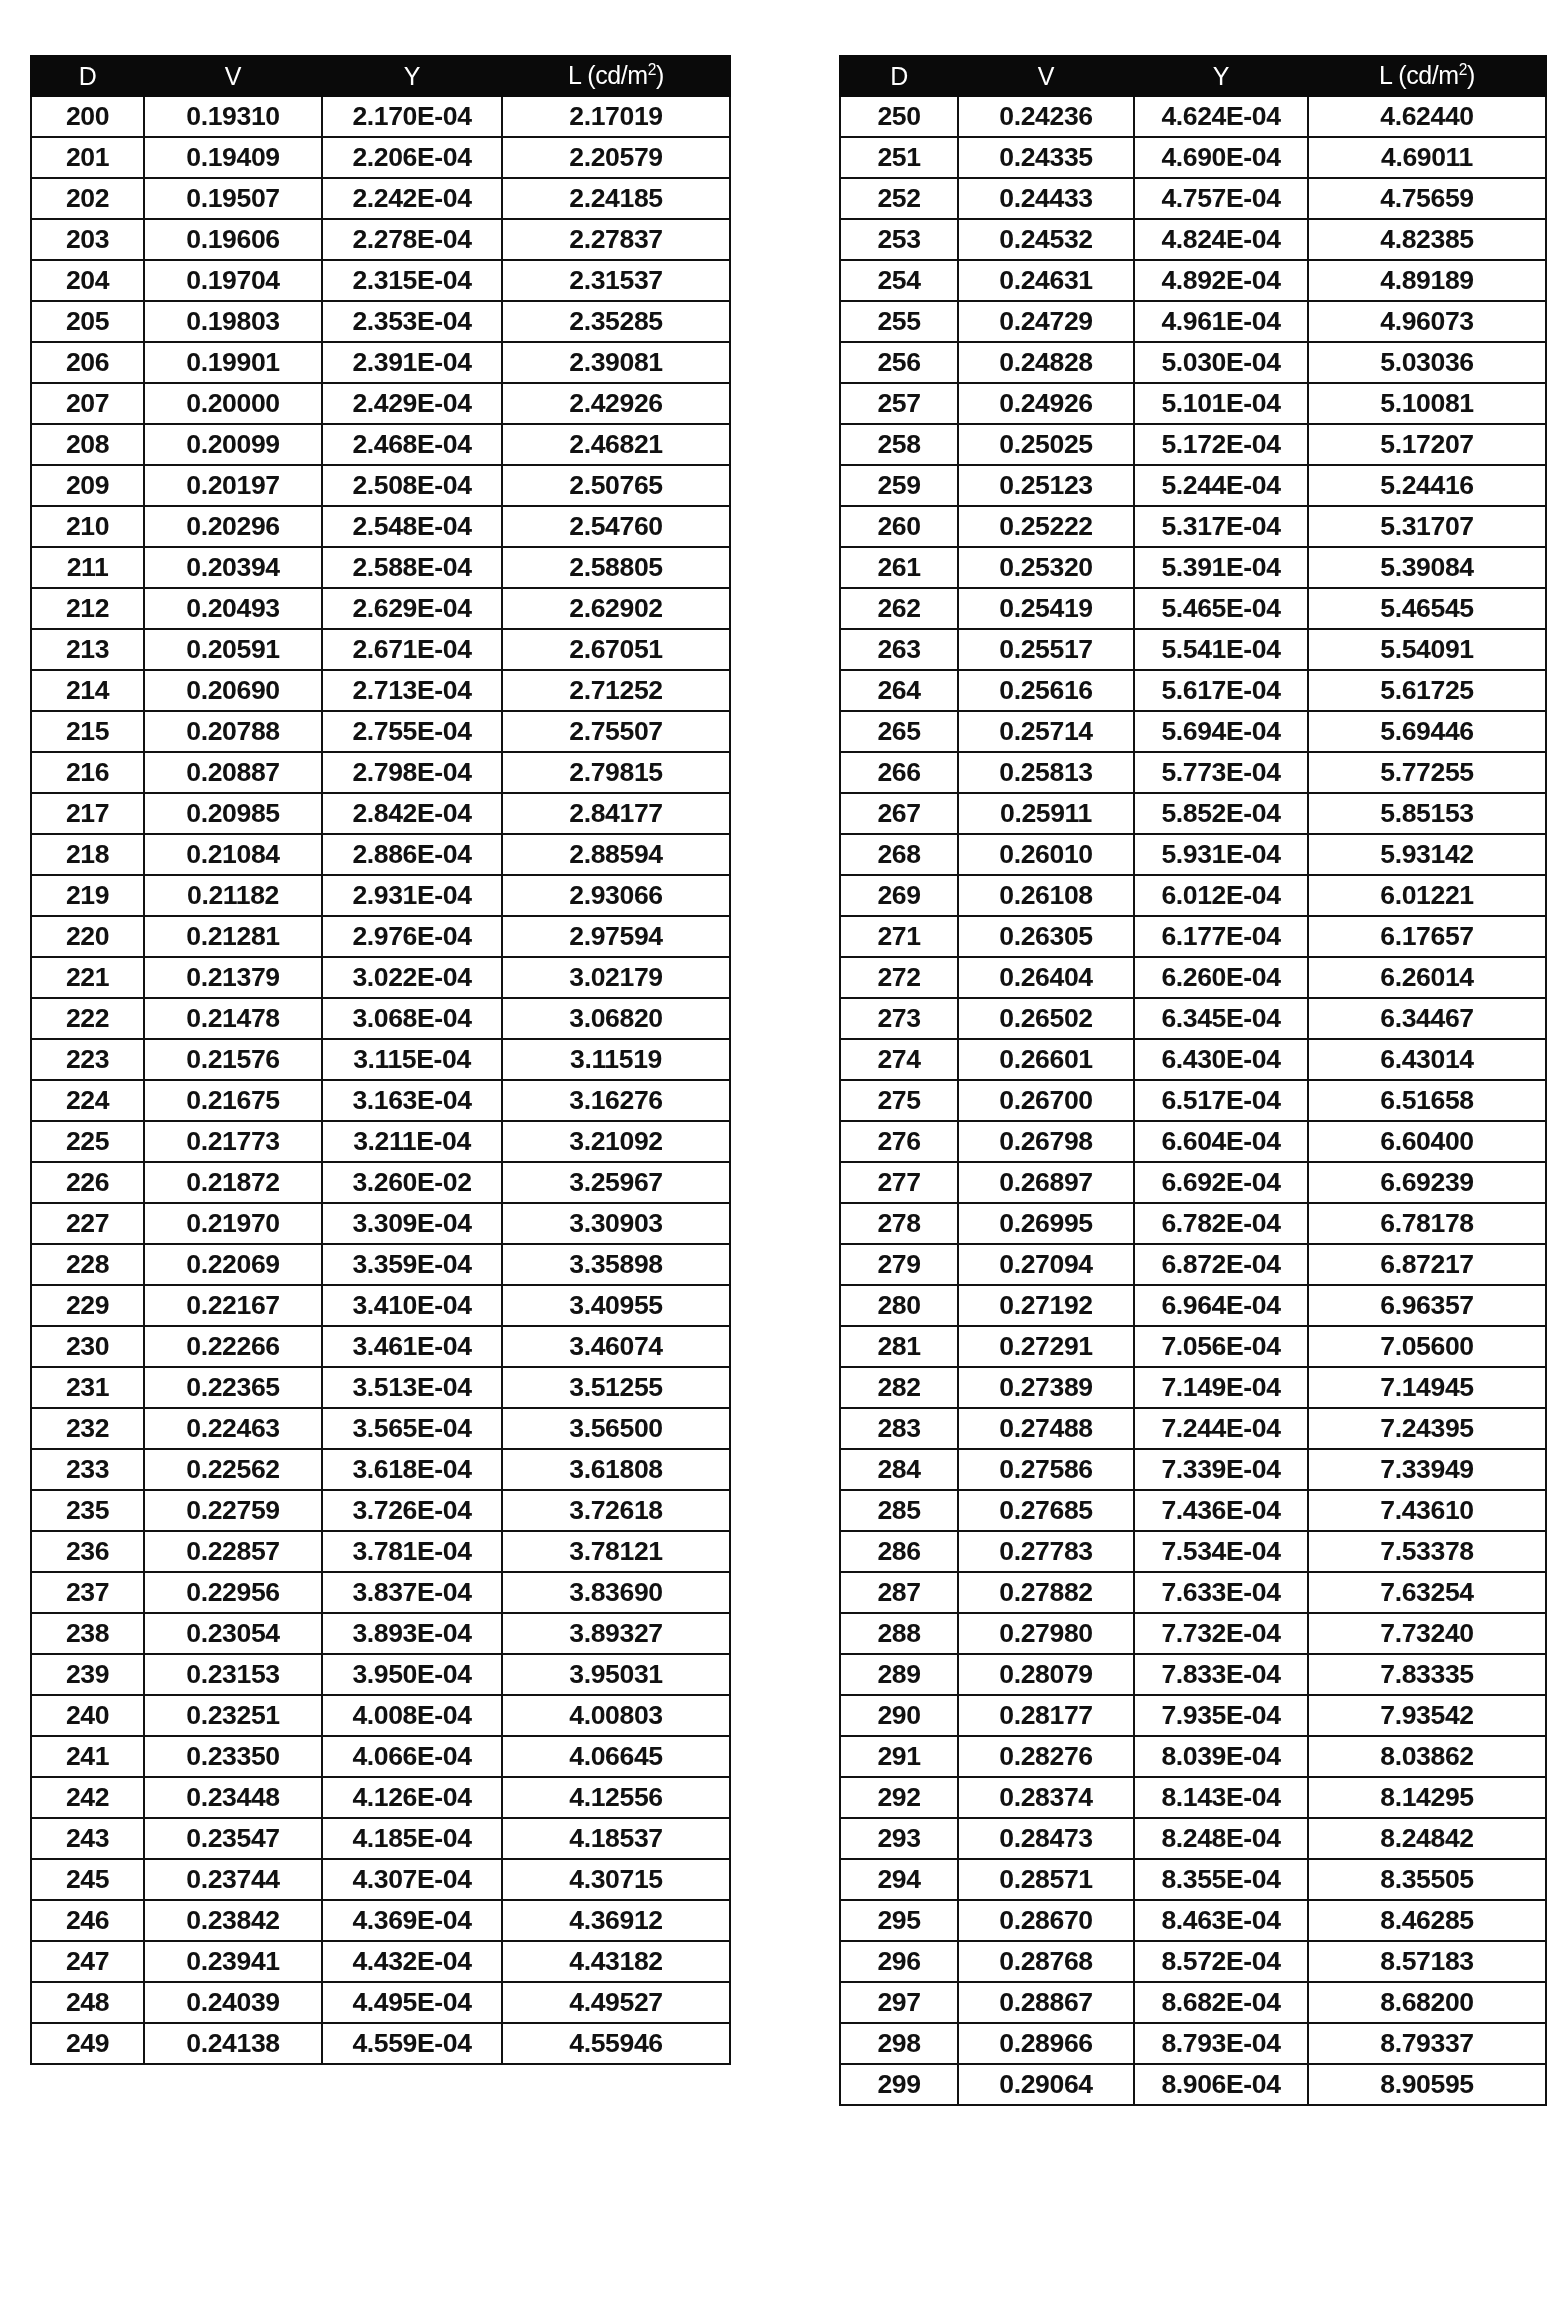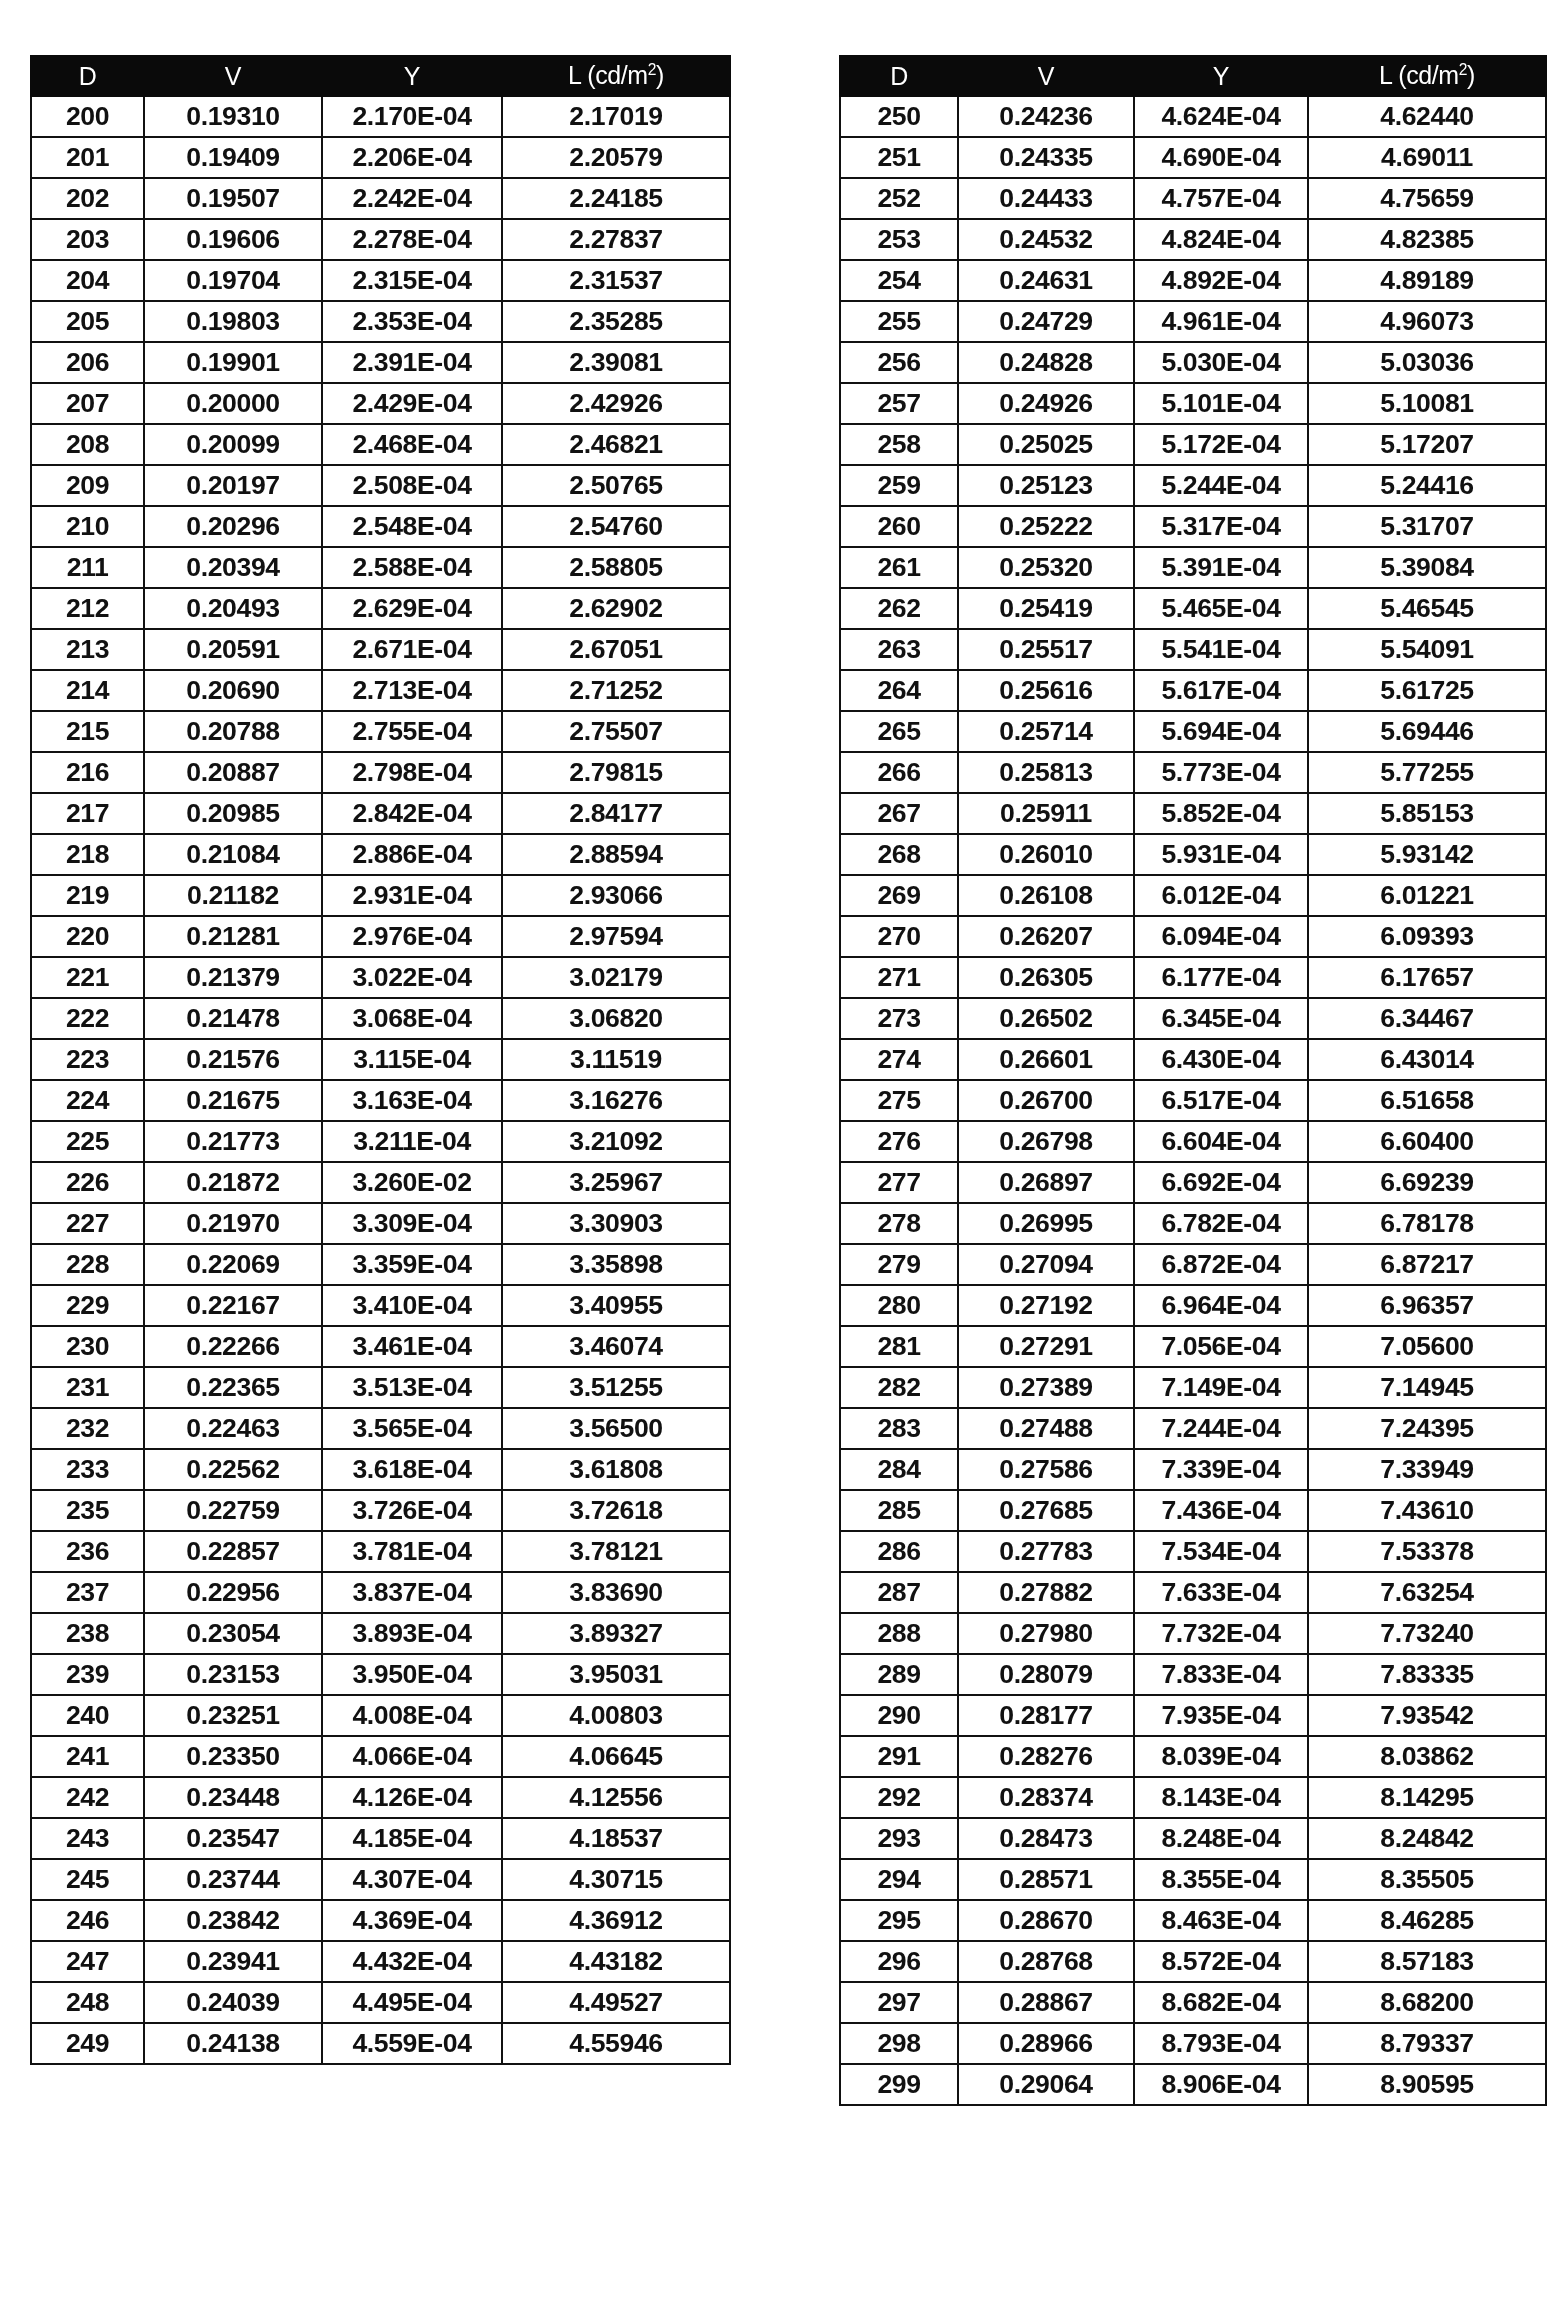--- a/index.html
+++ b/index.html
@@ -455,30 +455,30 @@
         <td>5.931E-04</td>
         <td>5.93142</td>
       </tr>
       <tr>
         <td>269</td>
         <td>0.26108</td>
         <td>6.012E-04</td>
         <td>6.01221</td>
       </tr>
       <tr>
-        <td>270</td>
-        <td>0.26207</td>
-        <td>6.094E-04</td>
-        <td>6.09393</td>
-      </tr>
-      <tr>
         <td>271</td>
         <td>0.26305</td>
         <td>6.177E-04</td>
         <td>6.17657</td>
+      </tr>
+      <tr>
+        <td>272</td>
+        <td>0.26404</td>
+        <td>6.260E-04</td>
+        <td>6.26014</td>
       </tr>
       <tr>
         <td>273</td>
         <td>0.26502</td>
         <td>6.345E-04</td>
         <td>6.34467</td>
       </tr>
       <tr>
         <td>274</td>
         <td>0.26601</td>

